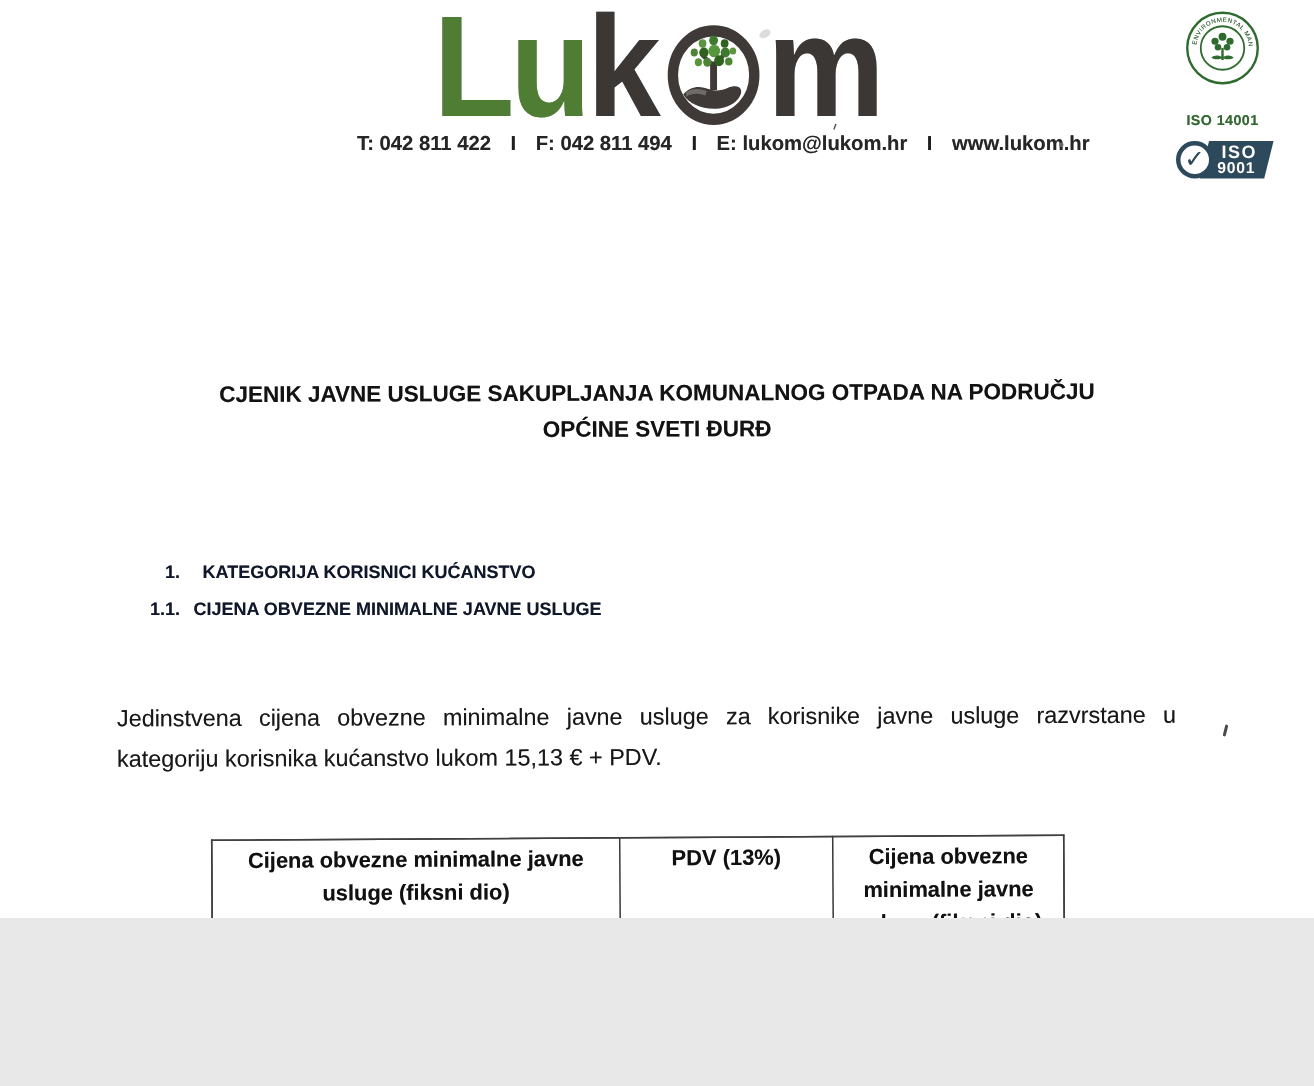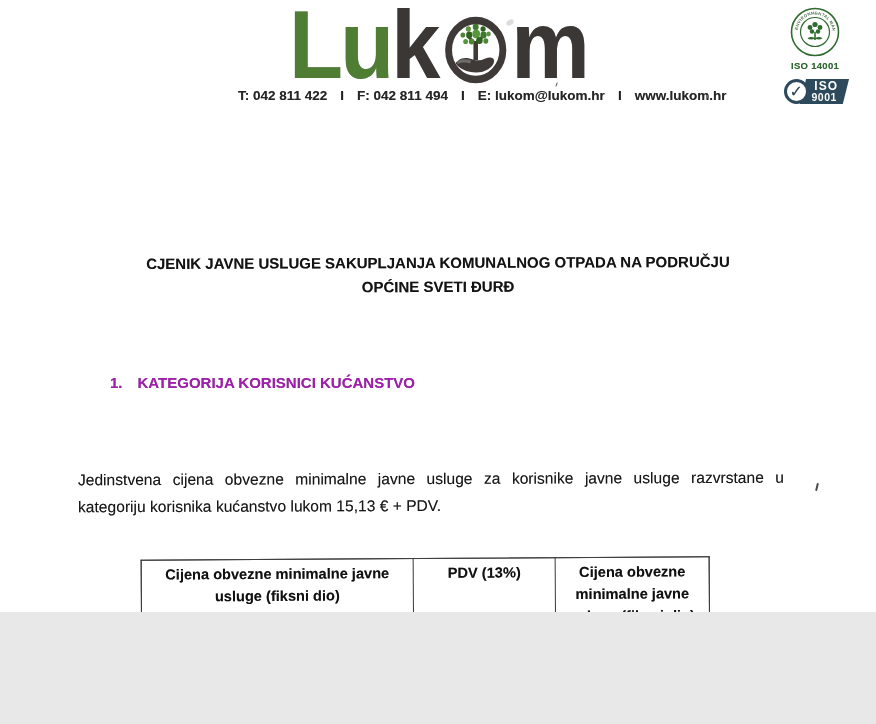--- a/index.html
+++ b/index.html
@@ -61,21 +61,21 @@
   .badges {
     position: absolute;
     top: 7px; right: 21px;
     width: 80px;
     display: flex;
     flex-direction: column;
     align-items: center;
   }
   .iso14001 { display: flex; flex-direction: column; align-items: center; }
   .iso14001-label {
-    margin-top: 3px;
+    margin-top: 18px;
     font-size: 9.5px;
     font-weight: 800;
     color: #2f6b2f;
     letter-spacing: .3px;
   }
   .iso9001 {
     margin-top: 8px;
     display: flex;
     align-items: center;
   }
@@ -115,21 +115,21 @@
   .doc-title {
     position: absolute;
     top: 251px; left: 0; right: 0;
     text-align: center;
     font-size: 15px;
     font-weight: 700;
     line-height: 23.5px;
     color: #131313;
     transform: rotate(-0.2deg);
   }
-  .sec { position: absolute; font-size: 15px; font-weight: 700; color: #a21caf; white-space: nowrap; }
+  .sec { position: absolute; font-size: 12px; font-weight: 700; color: #0f172a; white-space: nowrap; }
   .sec-1   { top: 374px; left: 110px; }
   .sec-1 .num { margin-right: 15px; }
   .sec-1-1 { top: 399px; left: 100px; }
   .sec-1-1 .num { margin-right: 9px; }
 
   .para {
     position: absolute;
     top: 465px; left: 78px;
     width: 706px;
     font-size: 15.6px;
@@ -265,20 +265,23 @@
   <div class="meta">
   </div>
 
   <div class="doc-title">
     <div>CJENIK JAVNE USLUGE SAKUPLJANJA KOMUNALNOG OTPADA NA PODRUČJU</div>
     <div>OPĆINE SVETI ĐURĐ</div>
   </div>
 
   <div class="sec sec-1">
     <span class="num">1.</span><span>KATEGORIJA KORISNICI KUĆANSTVO</span>
+  </div>
+  <div class="sec sec-1-1">
+    <span class="num">1.1.</span><span>CIJENA OBVEZNE MINIMALNE JAVNE USLUGE</span>
   </div>
 
   <div class="para">
     <div class="l1">Jedinstvena cijena obvezne minimalne javne usluge za korisnike javne usluge razvrstane u</div>
     <div class="l2"><span>kategoriju korisnika kućanstvo lukom </span><b>15,13 € + PDV.</b></div>
   </div>
 
   <table class="price-table">
     <colgroup>
         <col class="c1">

